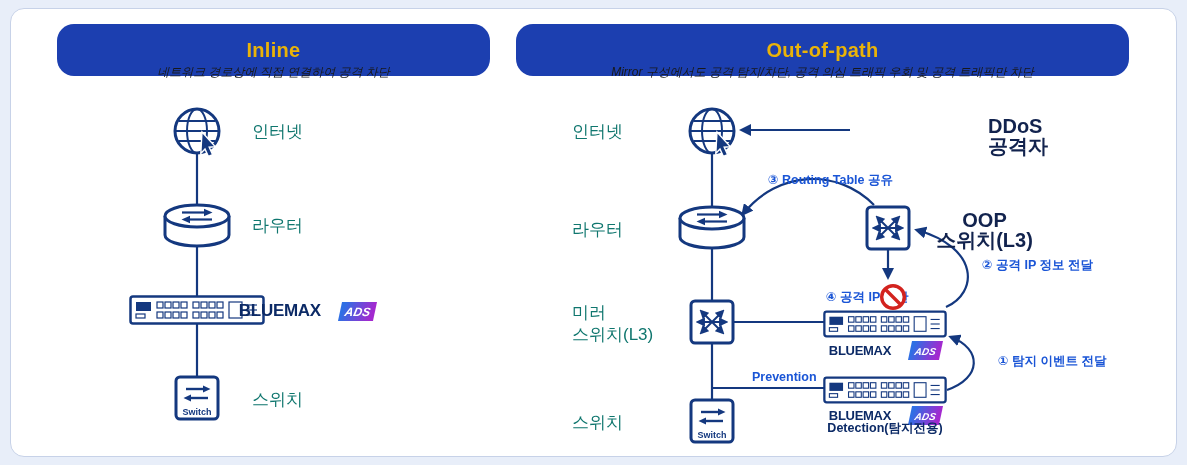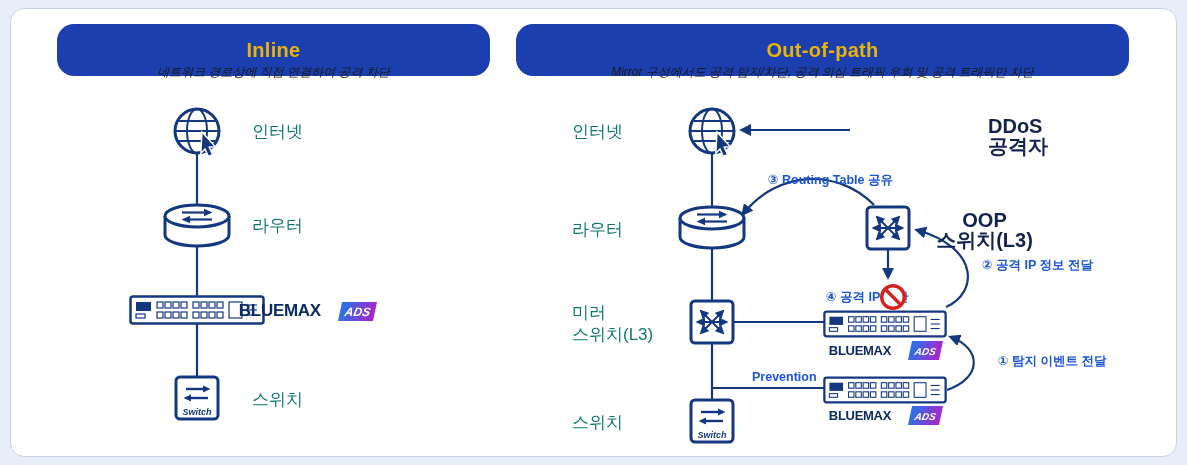--- a/index.html
+++ b/index.html
@@ -24,21 +24,21 @@
   .bmx-name { font-weight:800; color:#0c2a66; letter-spacing:-.3px; }
   .bmx-badge { display:inline-block; background:linear-gradient(100deg,#2f6fe4 10%,#a329cf 90%);
                transform:skewX(-12deg); padding:0 5px 1px; }
   .bmx-badge i { display:inline-block; color:#fff; font-weight:800; font-style:italic; }
   .bmx-lg .bmx-name { font-size:17px; }
   .bmx-lg .bmx-badge i { font-size:12px; }
   .bmx-sm .bmx-name { font-size:13px; }
   .bmx-sm .bmx-badge i { font-size:10px; }
   .switch-wrap { position:absolute; width:46px; height:46px; }
   .switch-text { position:absolute; left:0; right:0; bottom:4px; text-align:center;
-                 font-size:9px; font-weight:700; color:#14387f;font-style:italic; }
+                 font-size:9px; font-weight:700; color:#14387f; }
   .attacker { position:absolute; width:64px; height:54px; }
   .atk-banner { position:absolute; left:1px; top:0; right:1px; height:15px; background:#ee5fa6;
                 border:1.5px solid #d84a92; border-radius:2px; color:#fff; font-size:9.5px;
                 font-weight:700; display:flex; align-items:center; justify-content:center; }
   .atk-monitor { position:absolute; left:9px; top:15px; width:46px; height:28px;
                  border:2.5px solid #e75ca4; border-radius:3px; background:#fff;
                  display:flex; align-items:center; justify-content:center; }
   .atk-skull { font-size:15px; color:#e75ca4; line-height:1; }
   .atk-stem { position:absolute; left:29px; top:43px; width:6px; height:5px; background:#e75ca4; }
   .atk-base { position:absolute; left:18px; top:48px; width:28px; height:3px; background:#e75ca4; border-radius:1px; }
@@ -229,20 +229,21 @@
 
   <div class="step" style="left:752px; top:370px;">Prevention</div>
 
   <svg class="icon" style="left:823px; top:376px; width:124px; height:28px;">
       <use href="#sym-appliance"></use>
     </svg>
   <div class="bmx bmx-sm" style="left:823px; top:406px; width:124px;">
     <span class="bmx-name">BLUEMAX</span>
     <span class="bmx-badge"><i>ADS</i></span>
   </div>
+  <div class="appl-label" style="left:808px; top:420px; width:154px;">Detection(탐지전용)</div>
 
   <div class="nodelabel" style="left:572px; top:412px; width:95px;">스위치</div>
   <div class="switch-wrap" style="left:689px; top:398px;">
     <svg style="width:46px; height:46px;">
         <use href="#sym-switch"></use>
       </svg>
     <span class="switch-text">Switch</span>
   </div>
 </div>
 

